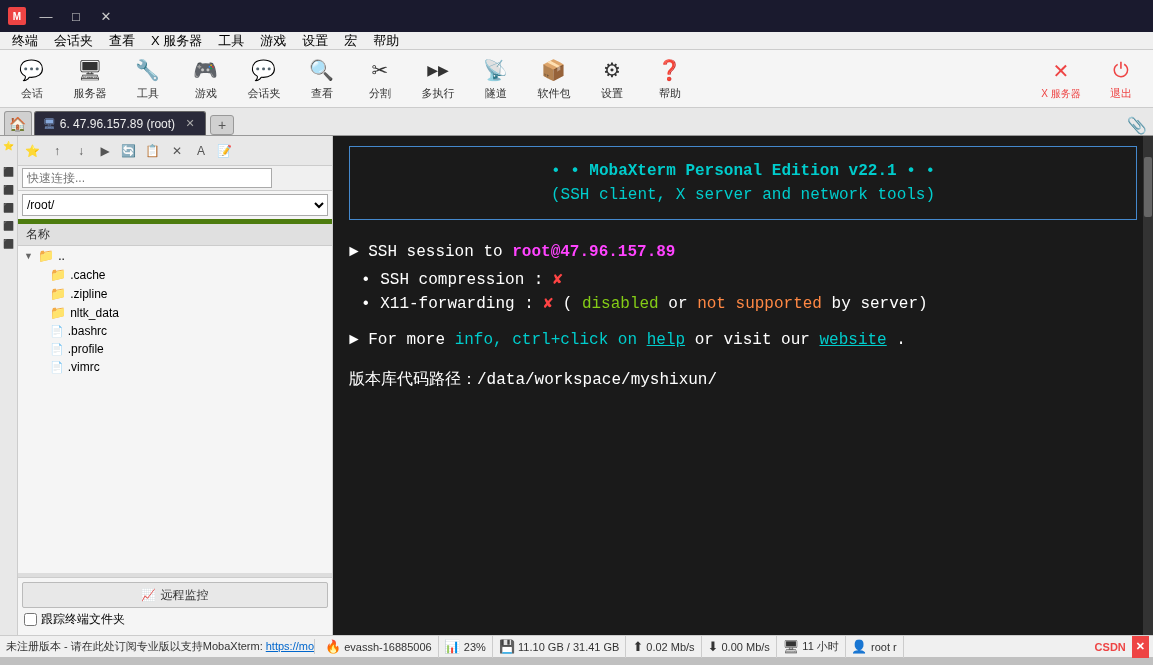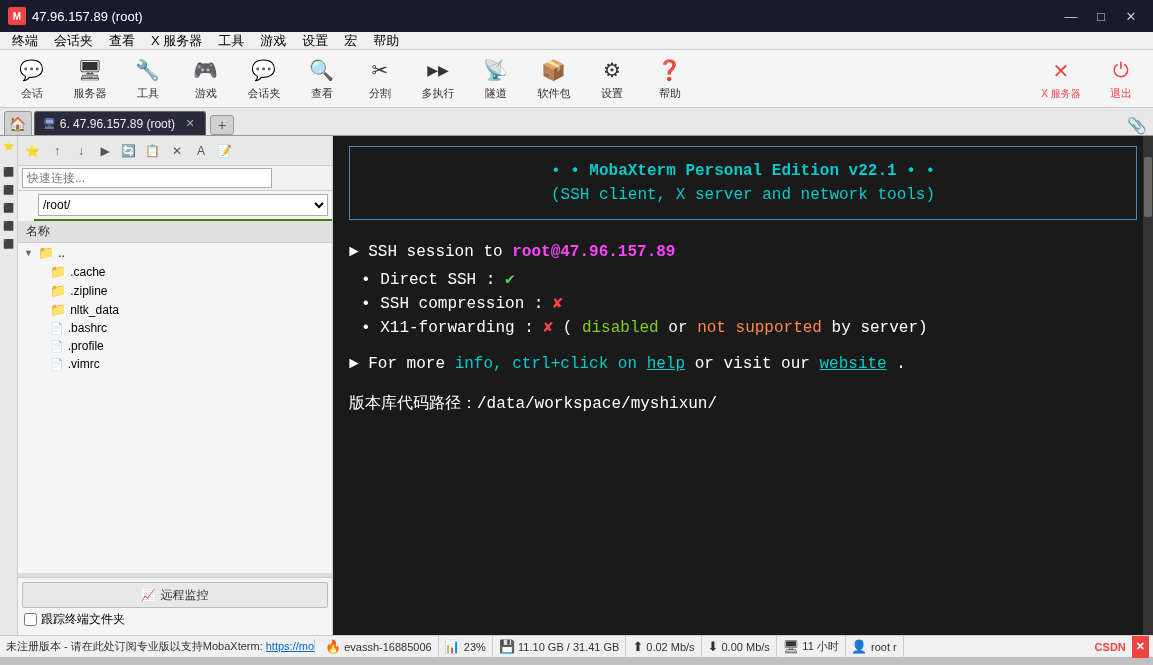--- a/index.html
+++ b/index.html
@@ -192,22 +192,21 @@
       gap: 2px;
     }
     .sb-btn {
       width: 22px; height: 22px;
       display: flex; align-items: center; justify-content: center;
       cursor: pointer; border-radius: 2px; font-size: 12px; color: #555;
       border: none; background: transparent;
     }
     .sidebar-path {
       padding: 3px 4px;
-      border-bottom: 2px solid #4d7c0f;
-      margin-left: 16px;
+      border-bottom: 5px solid #4d7c0f;
     }
     .sidebar-path select {
       width: 100%; height: 22px;
       font-size: 12px; background: white;
       border: 1px solid #aaa;
     }
     .sidebar-header {
       display: flex; padding: 2px 4px;
       background: #e0e0e0;
       font-size: 12px; color: #333;
@@ -392,21 +391,20 @@
       width: 16px; height: 16px;
       display: flex; align-items: center; justify-content: center;
       cursor: pointer; font-size: 9px; color: #666;
     }
   </style>
 </head>
 <body>
 
 <div class="title-bar">
   <div class="title-bar-icon">M</div>
-  <span class="title-bar-title">47.96.157.89 (root)</span>
   <div class="title-bar-controls">
     <button class="title-bar-btn">—</button>
     <button class="title-bar-btn">□</button>
     <button class="title-bar-btn close">✕</button>
   </div>
 </div>
 
 <div class="menu-bar">
   <div class="menu-item">终端</div>
   <div class="menu-item">会话夹</div>
@@ -595,24 +593,20 @@
           <span class="t-cyan">(SSH client, X server and network tools)</span>
         </div>
       </div>
 
       <div>
         <span class="t-white">► SSH session to </span>
         <span class="t-magenta t-bold">root@47.96.157.89</span>
       </div>
 
       <div style="margin-top:4px;margin-left:12px;">
-        <div>
-          <span class="t-white">• Direct SSH        : </span>
-          <span class="t-green">✔</span>
-        </div>
         <div>
           <span class="t-white">• SSH compression : </span>
           <span class="t-red">✘</span>
         </div>
         <div>
           <span class="t-white">• X11-forwarding   : </span>
           <span class="t-red">✘</span>
           <span class="t-white">  (</span>
           <span class="t-yellow">disabled</span>
           <span class="t-white"> or </span>

